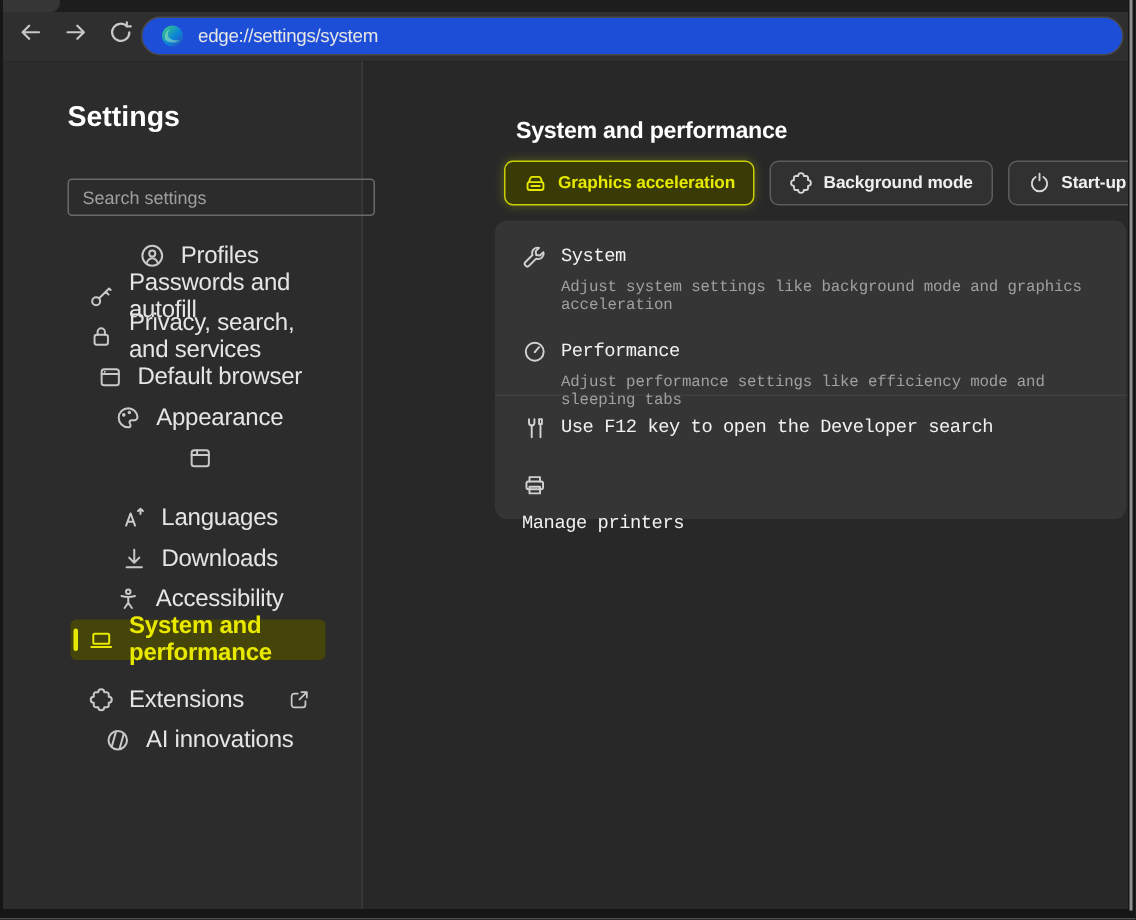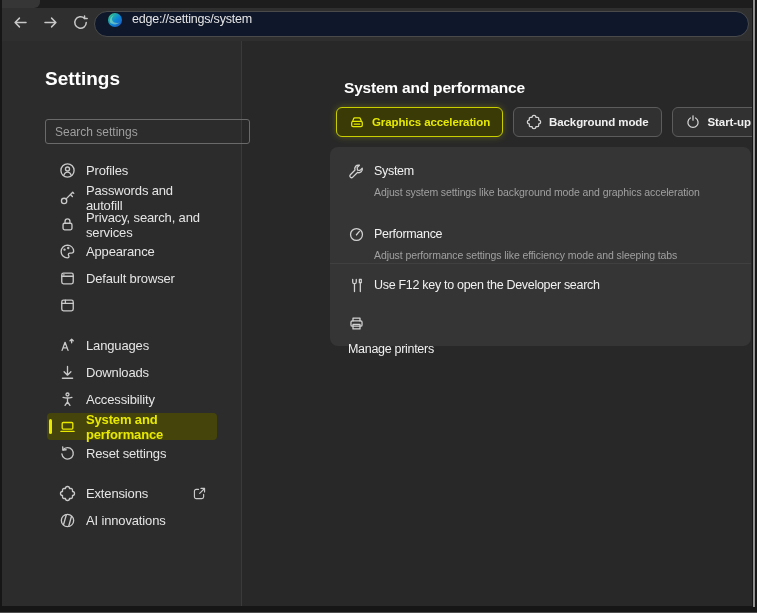--- a/index.html
+++ b/index.html
@@ -15,43 +15,43 @@
   
   .tabstrip{position:absolute;top:0;left:2px;right:5px;height:8px;background:#1d1d1d;}
   .tab-stub{position:absolute;top:0;left:0;width:38px;height:8px;background:#363636;border-radius:0 0 6px 0;}
   
   .toolbar{position:absolute;top:8px;left:2px;right:5px;height:33px;background:#2f2f2f;}
   .nav-btns{position:absolute;left:6px;top:4px;display:flex;gap:6px;}
   .nav-btn{width:24px;height:24px;display:flex;align-items:center;justify-content:center;color:#c8c8c8;border-radius:4px;}
   .nav-btn svg{width:17px;height:17px;}
   .addressbar{
     position:absolute;left:92px;right:3px;top:3px;height:26px;border-radius:14px;
-    background:#0f172a;border:1px solid #4a4a4a;box-sizing:border-box;
-    display:flex;padding:0 12px;gap:9px;
+    background:#1d4ed8;border:1px solid #4a4a4a;box-sizing:border-box;
+    display:flex;align-items:center;padding:0 12px;gap:9px;
   }
   .favicon{width:16px;height:16px;flex:none;}
   .url-text{font-size:12.5px;letter-spacing:-0.2px;color:#e6e6e6;white-space:nowrap;}
   
   .content{position:absolute;top:41px;left:2px;right:5px;bottom:7px;background:#282828;}
   .sidebar{position:absolute;left:0;top:0;bottom:0;width:240px;background:#2c2c2c;border-right:1px solid #3a3a3a;box-sizing:border-box;}
   .main{position:absolute;left:288px;right:0;top:0;bottom:0;background:#282828;overflow:hidden;}
   
   .settings-title{position:absolute;left:43px;top:27px;font-size:19px;font-weight:700;color:#ffffff;}
   .search-input{
     position:absolute;left:43px;top:78px;width:205px;height:25px;box-sizing:border-box;
     background:transparent;border:1px solid #6a6a6a;border-radius:3px;
     color:#bef264;font-size:12px;padding:0 9px;font-family:"Liberation Sans",sans-serif;outline:none;
   }
   .search-input::placeholder{color:#9f9f9f;}
   .nav{position:absolute;top:116px;left:0;right:0;}
   .nav-group{margin-bottom:13px;}
   .nav-item{
     height:27px;margin:0 24px 0 45px;padding:0 10px 0 12px;border-radius:4px;
     display:flex;align-items:center;gap:10px;position:relative;
-    font-size:13px;letter-spacing:-0.15px;color:#e5e5e5;cursor:default;
+    font-size:16px;letter-spacing:-0.15px;color:#e5e5e5;cursor:default;justify-content:center;
   }
   .nav-item .ic{width:17px;height:17px;flex:none;color:#c9c9c9;}
   .nav-item .ic svg{width:100%;height:100%;display:block;}
   .nav-item.selected{background:#45450b;color:#e9e900;font-weight:700;}
   .nav-item.selected .ic{color:#e9e900;}
   .nav-item.selected::before{
     content:"";position:absolute;left:2px;top:6px;bottom:6px;width:3px;border-radius:2px;background:#e9e900;
   }
   .end-ic{margin-left:auto;width:15px;height:15px;color:#c9c9c9;}
   .end-ic svg{width:100%;height:100%;display:block;}
@@ -69,21 +69,21 @@
   .chip.highlighted{
     background:#3a3a06;border:1.5px solid #c8ce00;color:#e6e900;
     box-shadow:0 0 7px rgba(214,220,0,.3);
     justify-content:center;
   }
   .chip.highlighted .ic{color:#e6e900;}
   .card{
     position:absolute;left:40px;top:106px;width:421px;height:199px;
     background:#353535;border-radius:8px;
   }
-  .card-row{position:absolute;left:18px;right:14px;display:flex;gap:9px;align-items:flex-start;}
+  .card-row{position:absolute;left:18px;right:14px;display:flex;gap:9px;align-items:flex-start;font-family:Liberation Mono, monospace;}
   .card-row .ic{width:17px;height:17px;flex:none;color:#d2d2d2;margin-top:0;}
   .card-row .ic svg{width:100%;height:100%;display:block;}
   .card-title{font-size:12.5px;letter-spacing:-0.3px;color:#f1f1f1;line-height:17px;}
   .card-desc{font-size:10.5px;letter-spacing:-0.1px;color:#a0a0a0;margin-top:6px;}
   .card-divider{position:absolute;left:0;right:0;top:116px;height:1px;background:rgba(255,255,255,0.06);}
 </style>
 </head>
 <body>
 
 <div class="tabstrip">
@@ -160,40 +160,40 @@
               <svg viewBox="0 0 16 16" stroke="currentColor" fill="none" stroke-width="1.25" stroke-linecap="round" stroke-linejoin="round">
                 <rect x="3.8" y="6.8" width="8.4" height="6.2" rx="1.4"></rect>
                 <path d="M5.7 6.8V5a2.3 2.3 0 0 1 4.6 0v1.8"></path>
               </svg>
             </span>
           <span>Privacy, search, and services</span>
         </div>
         <div class="nav-item">
           <span class="ic">
               <svg viewBox="0 0 16 16" stroke="currentColor" fill="none" stroke-width="1.25" stroke-linecap="round" stroke-linejoin="round">
+                <rect x="2.6" y="3" width="10.8" height="10" rx="1.6"></rect>
+                <path d="M2.6 5.9h10.8M4.6 4.5h.01"></path>
+              </svg>
+            </span>
+          <span>Default browser</span>
+        </div>
+        <div class="nav-item">
+          <span class="ic">
+              <svg viewBox="0 0 16 16" stroke="currentColor" fill="none" stroke-width="1.25" stroke-linecap="round" stroke-linejoin="round">
                 <path d="M8 2a6 6 0 1 0 0 12c.9 0 1.4-.5 1.4-1.2 0-.8-.6-1.1-.6-1.9 0-.8.6-1.4 1.5-1.4h1.5c1.1 0 2-.9 2-2A6 6 0 0 0 8 2z"></path>
                 <circle cx="5.2" cy="6.2" r="0.5"></circle>
                 <circle cx="8.7" cy="4.7" r="0.5"></circle>
               </svg>
             </span>
           <span>Appearance</span>
         </div>
         <div class="nav-item">
           <span class="ic">
               <svg viewBox="0 0 16 16" stroke="currentColor" fill="none" stroke-width="1.25" stroke-linecap="round" stroke-linejoin="round">
                 <rect x="2.6" y="3" width="10.8" height="10" rx="1.6"></rect>
-                <path d="M2.6 5.9h10.8M4.6 4.5h.01"></path>
-              </svg>
-            </span>
-          <span>Default browser</span>
-        </div>
-        <div class="nav-item">
-          <span class="ic">
-              <svg viewBox="0 0 16 16" stroke="currentColor" fill="none" stroke-width="1.25" stroke-linecap="round" stroke-linejoin="round">
-                <rect x="2.6" y="3" width="10.8" height="10" rx="1.6"></rect>
                 <path d="M2.6 6h10.8M6 3v3"></path>
               </svg>
             </span>
         </div>
       </div>
 
       <div class="nav-group">
         <div class="nav-item">
           <span class="ic">
               <svg viewBox="0 0 16 16" stroke="currentColor" fill="none" stroke-width="1.25" stroke-linecap="round" stroke-linejoin="round">
@@ -221,29 +221,20 @@
           <span>Accessibility</span>
         </div>
         <div class="nav-item selected">
           <span class="ic">
               <svg viewBox="0 0 16 16" stroke="currentColor" fill="none" stroke-width="1.25" stroke-linecap="round" stroke-linejoin="round">
                 <rect x="3" y="4.2" width="10" height="6.3" rx="1"></rect>
                 <path d="M1.8 12.6h12.4"></path>
               </svg>
             </span>
           <span>System and performance</span>
-        </div>
-        <div class="nav-item">
-          <span class="ic">
-              <svg viewBox="0 0 16 16" stroke="currentColor" fill="none" stroke-width="1.25" stroke-linecap="round" stroke-linejoin="round">
-                <path d="M3.7 4.7a5.4 5.4 0 1 1-1 3.7"></path>
-                <path d="M3.5 1.7l.2 3 3-.2"></path>
-              </svg>
-            </span>
-          <span>Reset settings</span>
         </div>
       </div>
 
       <div class="nav-group">
         <div class="nav-item">
           <span class="ic">
               <svg viewBox="0 0 16 16" stroke="currentColor" fill="none" stroke-width="1.25" stroke-linecap="round" stroke-linejoin="round">
                 <path d="M6.1 3.3a1.9 1.9 0 0 1 3.8 0h1.5a1.3 1.3 0 0 1 1.3 1.3v1.5a1.9 1.9 0 0 1 0 3.8v1.5a1.3 1.3 0 0 1-1.3 1.3H9.9a1.9 1.9 0 0 1-3.8 0H4.6a1.3 1.3 0 0 1-1.3-1.3V9.9a1.9 1.9 0 0 1 0-3.8V4.6a1.3 1.3 0 0 1 1.3-1.3z"></path>
               </svg>
             </span>

